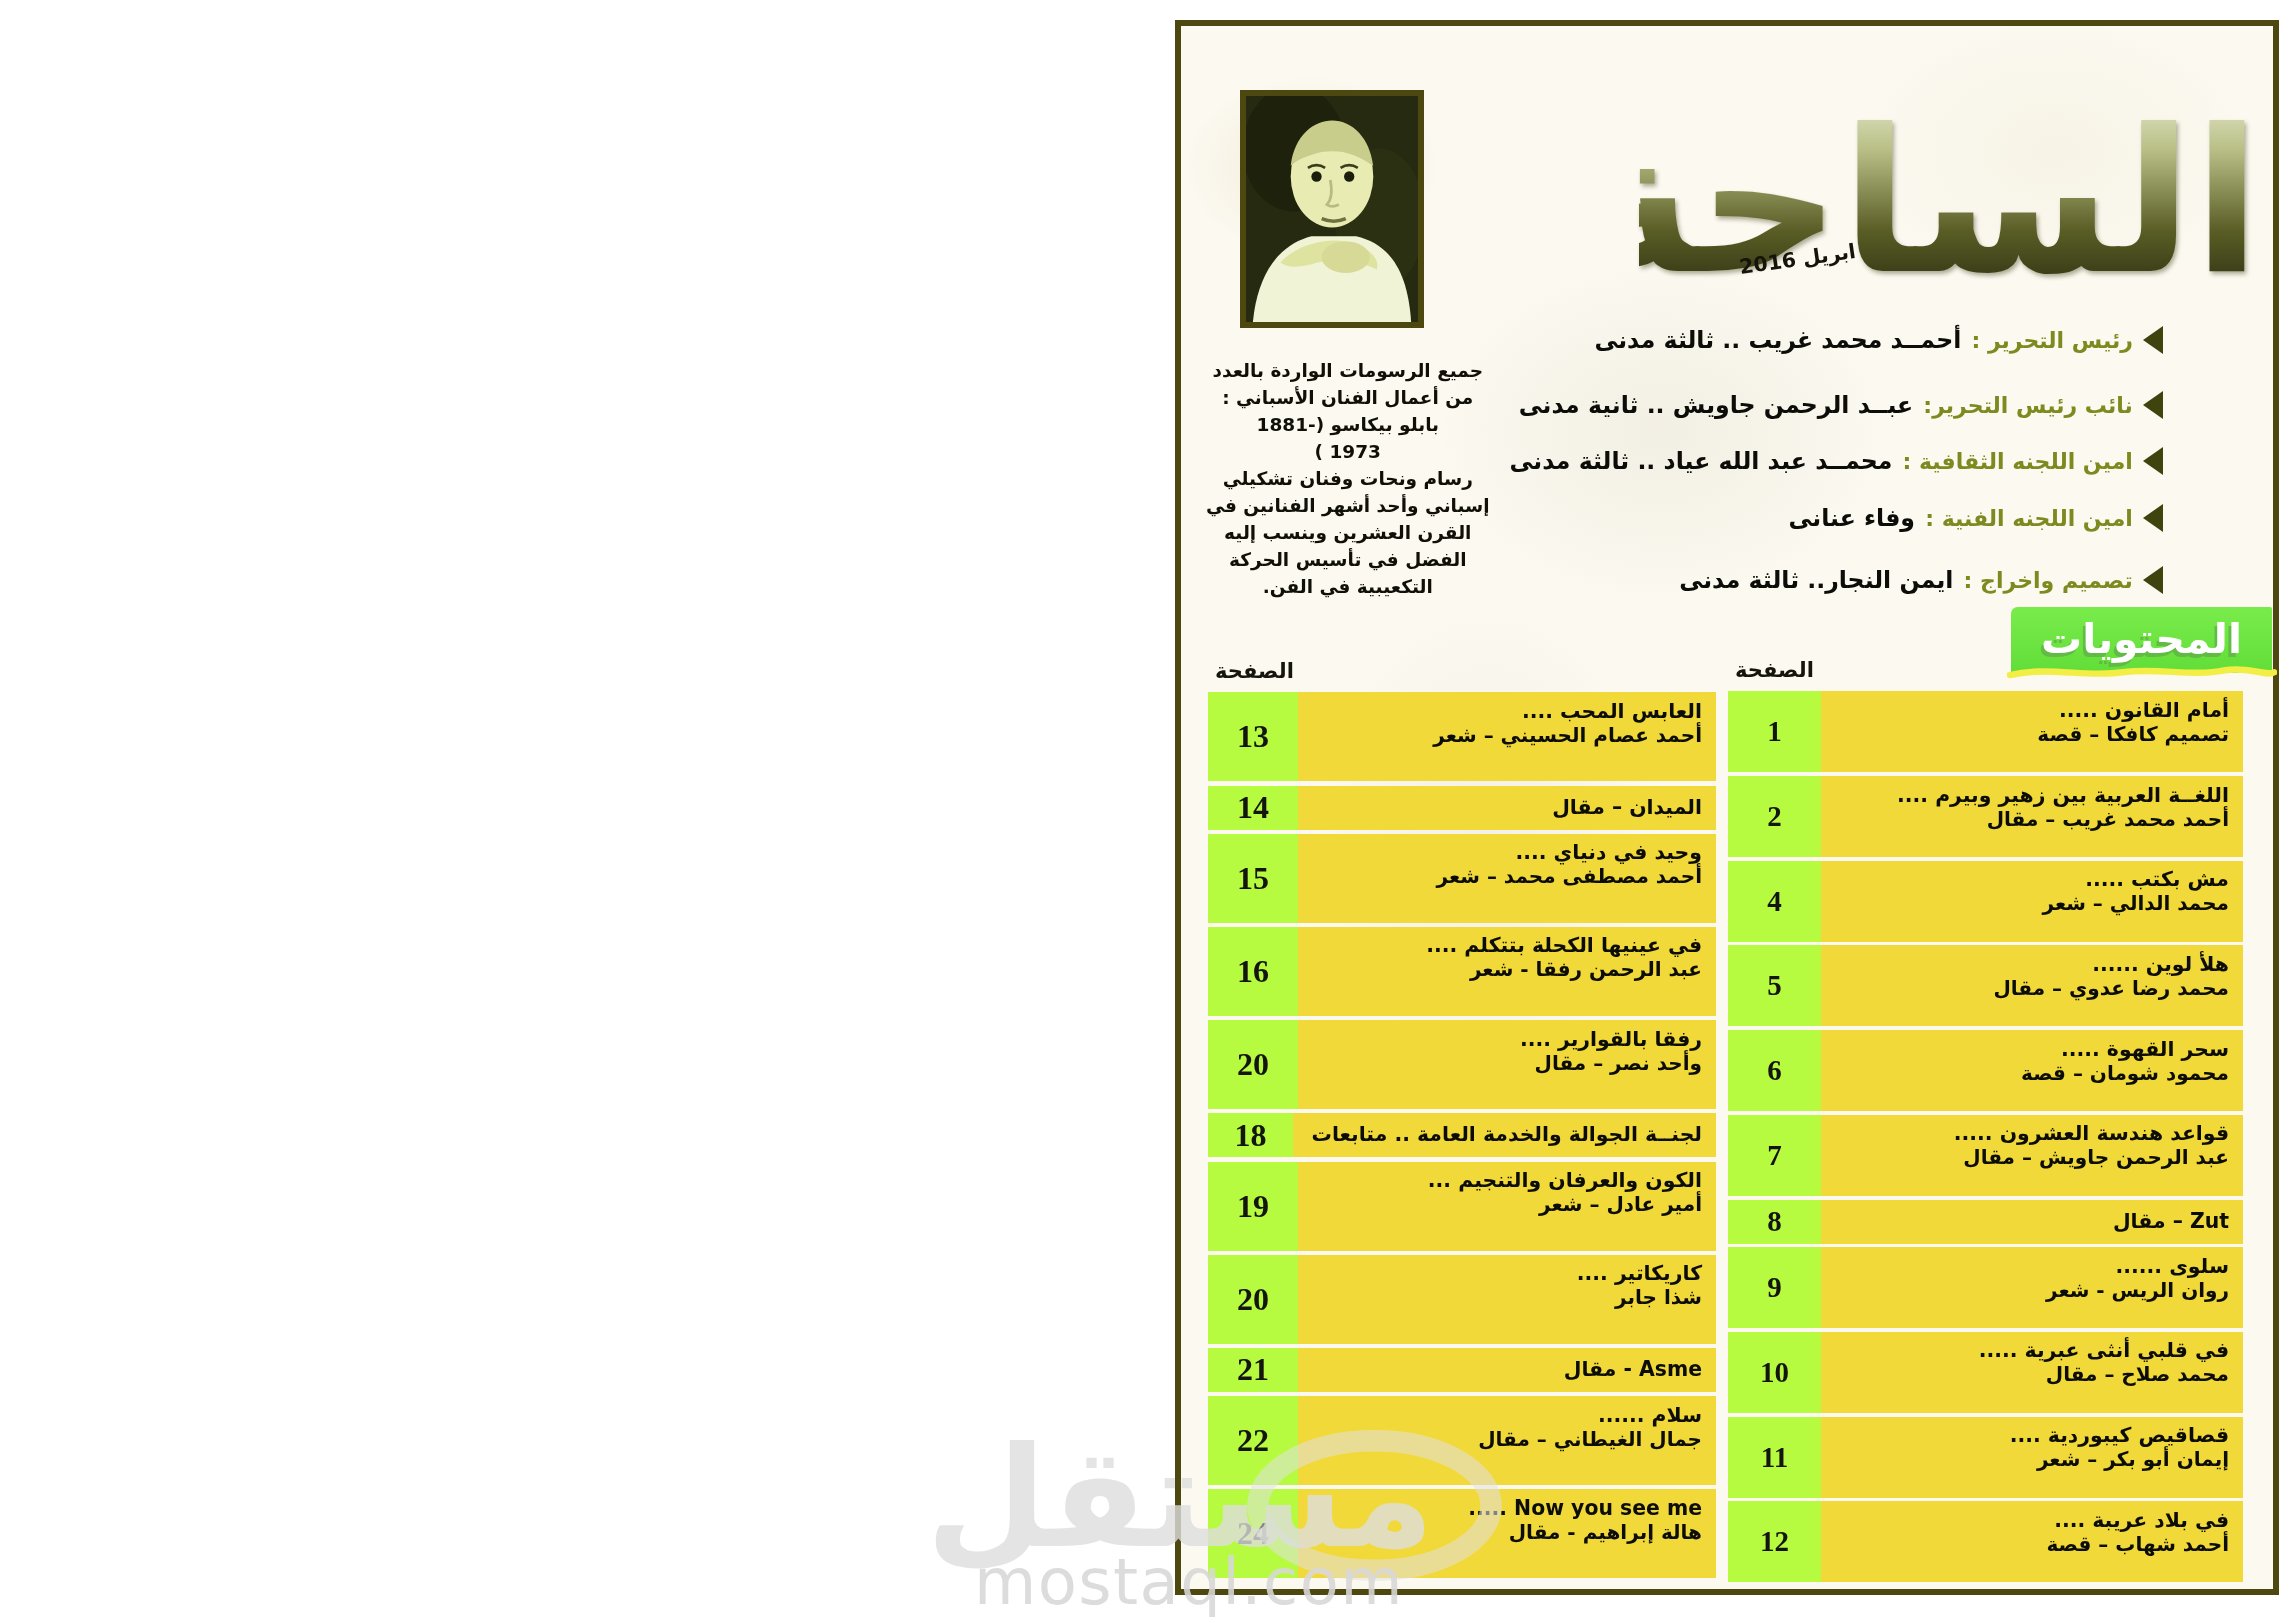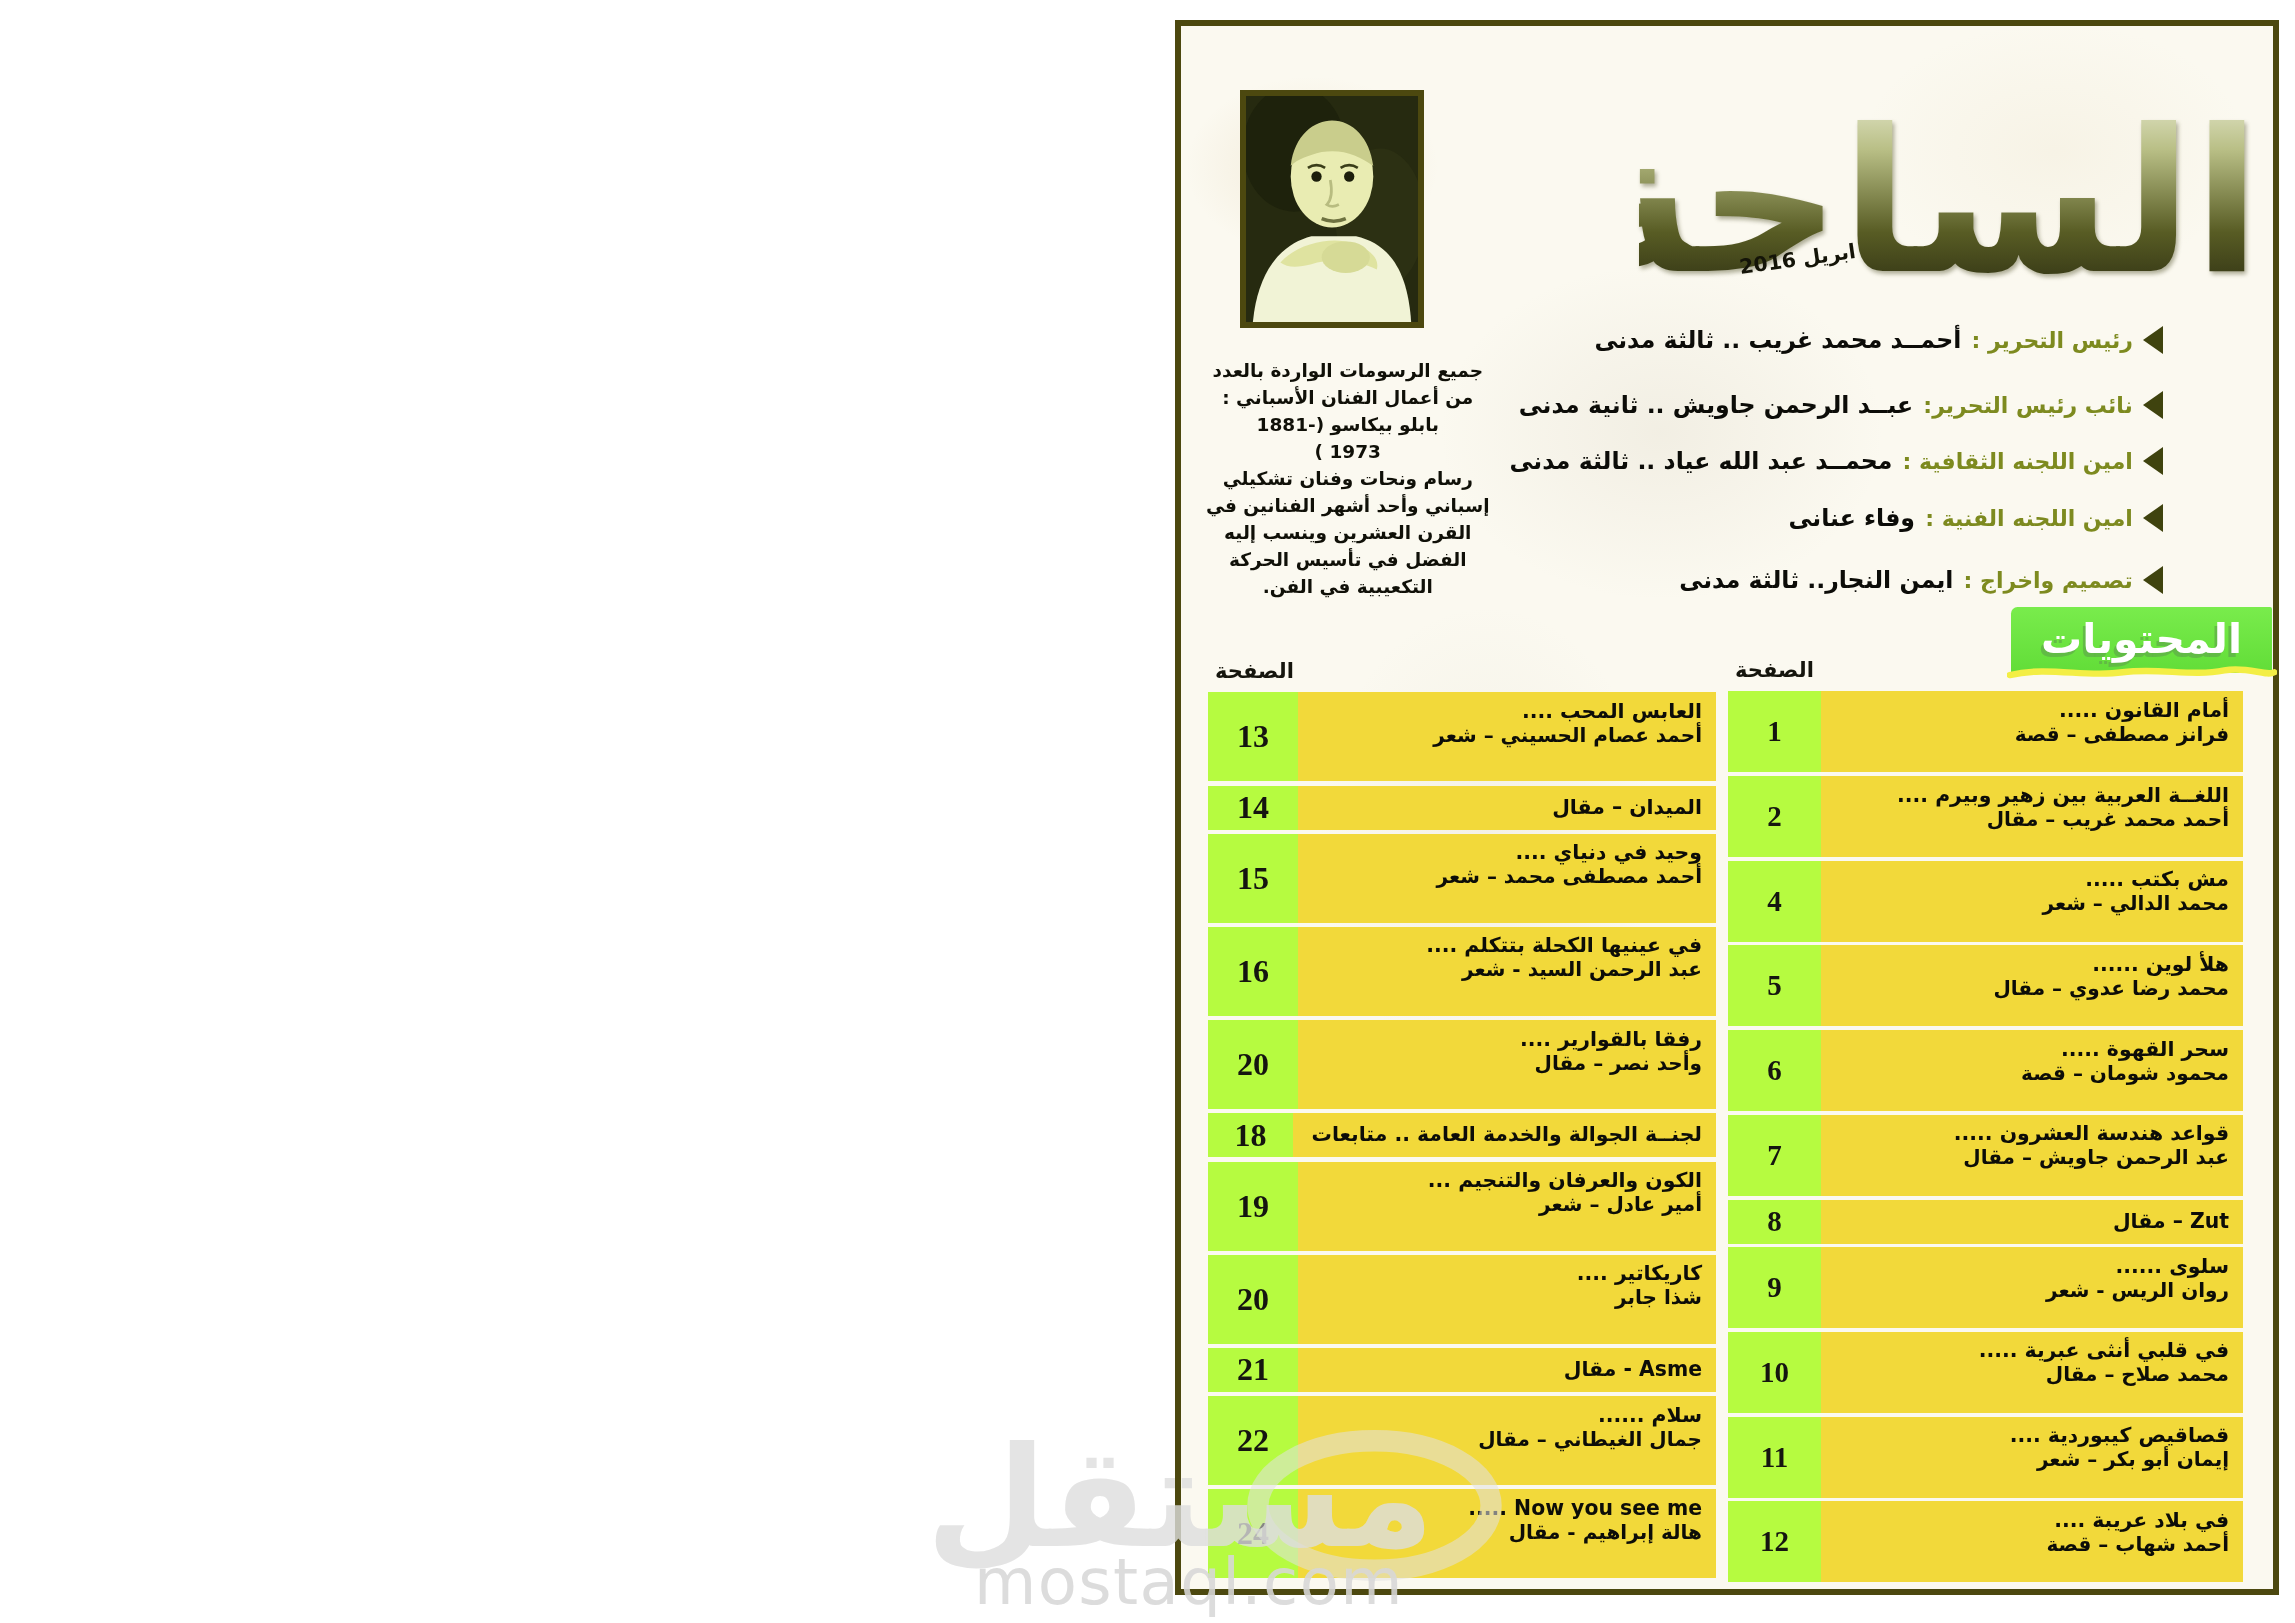--- a/index.html
+++ b/index.html
@@ -157,21 +157,21 @@
     </div>
 
     <div class="col-head left">الصفحة</div>
     <div class="col-head right">الصفحة</div>
 
     <div class="toc-col right">
       <div class="toc-row double">
         <div class="num">1</div>
         <div class="cell">
             <div class="t-title">أمام القانون .....</div>
-          <div class="t-author">فرانز مصطفى – قصة</div>
+          <div class="t-author">تصميم كافكا – قصة</div>
           </div>
       </div>
       <div class="toc-row double">
         <div class="num">2</div>
         <div class="cell">
             <div class="t-title">اللغــة العربية بين زهير وبيرم ....</div>
           <div class="t-author">أحمد محمد غريب – مقال</div>
           </div>
       </div>
       <div class="toc-row double">
@@ -256,21 +256,21 @@
         <div class="num">15</div>
         <div class="cell">
             <div class="t-title">وحيد في دنياي ....</div>
           <div class="t-author">أحمد مصطفى محمد – شعر</div>
           </div>
       </div>
       <div class="toc-row double">
         <div class="num">16</div>
         <div class="cell">
             <div class="t-title">في عينيها الكحلة بتتكلم ....</div>
-          <div class="t-author">عبد الرحمن السيد - شعر</div>
+          <div class="t-author">عبد الرحمن رفقا - شعر</div>
           </div>
       </div>
       <div class="toc-row double">
         <div class="num">20</div>
         <div class="cell">
             <div class="t-title">رفقا بالقوارير ....</div>
           <div class="t-author">وأحد نصر – مقال</div>
           </div>
       </div>
       <div class="toc-row single">

